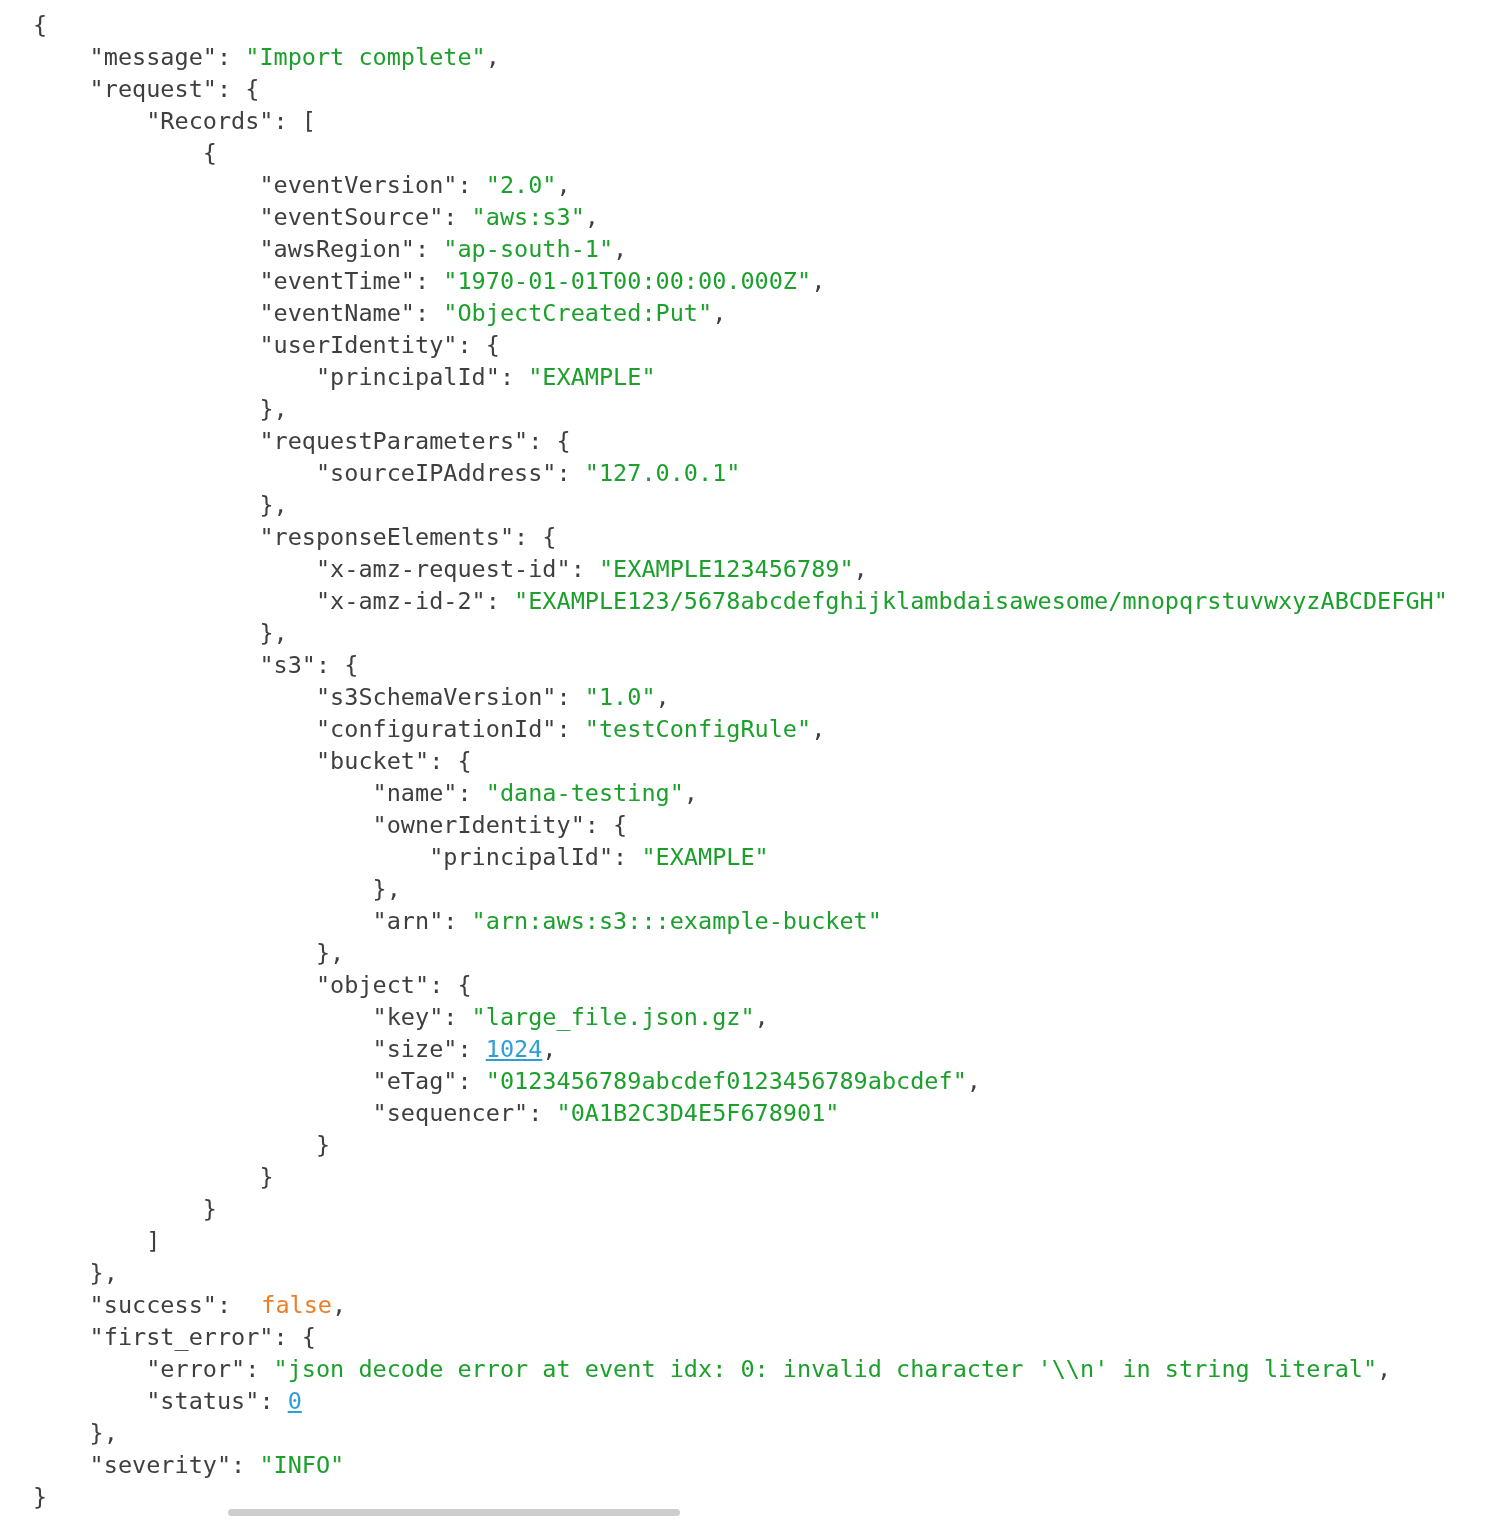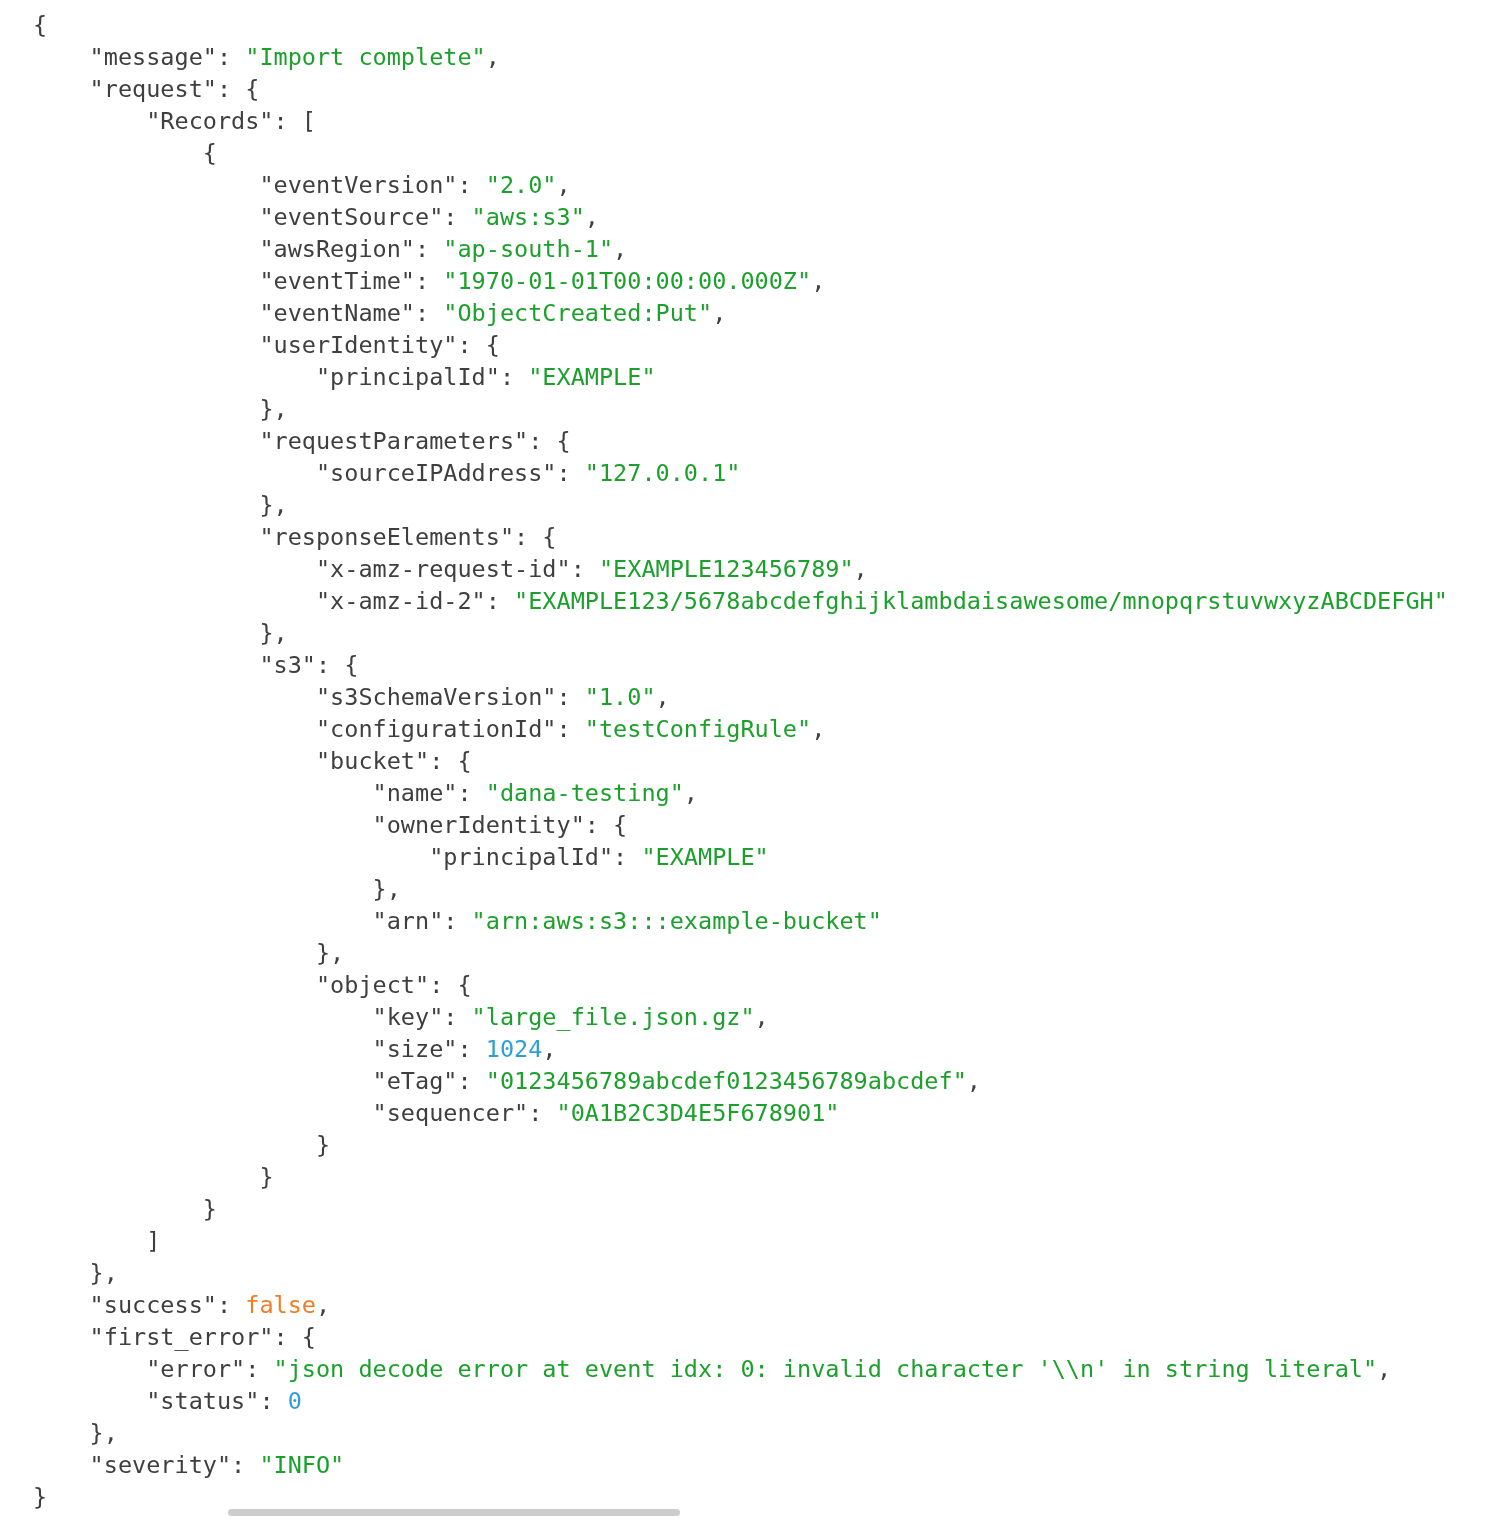--- a/index.html
+++ b/index.html
@@ -22,22 +22,22 @@
     font-family: "DejaVu Sans Mono", "Liberation Mono", monospace;
     font-size: 23.5px;
     line-height: 32px;
     white-space: pre;
     color: var(--c-punct, #3f3f3f);
   }
   .line { height: 32px; }
   .tok-k { color: var(--c-key, #3f3f3f); }
   .tok-p { color: var(--c-punct, #3f3f3f); }
   .tok-s { color: var(--c-string, #1ca02c); }
-  .tok-n { color: var(--c-number, #2e9fd4); }
-  .tok-b { color: var(--c-bool, #ef7d27); }
+  .tok-n { color: var(--c-number, #2e9fd4); text-decoration: underline; }
+  .tok-b { color: var(--c-bool, #ef7d27); margin-left: 16px; }
   .hscrollbar {
     position: absolute;
     left: 228px;
     bottom: 4px;
     width: 452px;
     height: 7px;
     border-radius: 4px;
     background: var(--c-scrollbar, #cdcdcd);
   }
 </style>

